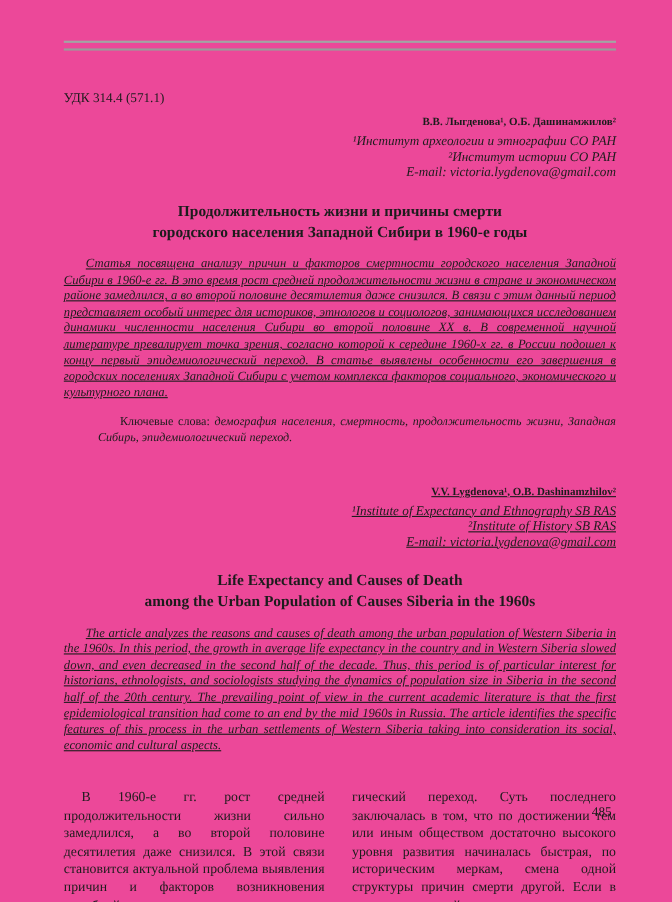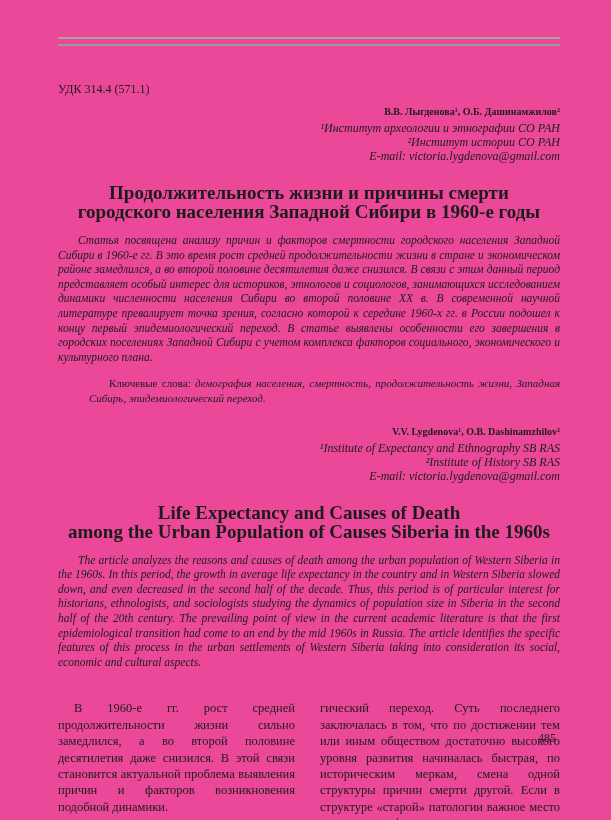--- a/index.html
+++ b/index.html
@@ -27,42 +27,43 @@
     font-size:12px;
   }
   .authors-block { margin-top:9px; text-align:right; }
   .authors-name  { font-size:10px; font-weight:bold; }
   .affil-lines   { margin-top:4px; font-size:12px; font-style:italic; line-height:14px; }
   .affil-lines div { white-space:nowrap; }
   .title-ru, .title-en {
     margin-top:20px;
     text-align:center;
     font-weight:bold;
-    font-size:19px;
+    font-size:14px;
     line-height:19px;
   }
   .abstract {
     margin-top:12px;
     font-size:11.5px;
     font-style:italic;
     line-height:14.6px;
     text-align:justify;
     text-indent:20px;
+    text-decoration:underline;
   }
   .keywords {
     margin-top:12px;
     font-size:11px;
     line-height:14.6px;
     text-align:justify;
     text-indent:20px;
     margin-left:31px;
   }
   .keywords .kw-label { font-style:normal; }
   .keywords .kw-text  { font-style:italic; }
-  .en-authors-block { margin-top:20px; }
+  .en-authors-block { margin-top:36px;text-decoration:underline; }
   .body-columns {
     margin-top:31px;
     display:flex;
     gap:25px;
   }
   .col { font-size:12.5px; line-height:16.4px; text-align:justify; }
   .col-left  { width:237px; }
   .col-right { width:240px; }
   .col p { margin:0; text-indent:16px; }
   .col p.no-indent { text-indent:0; }

